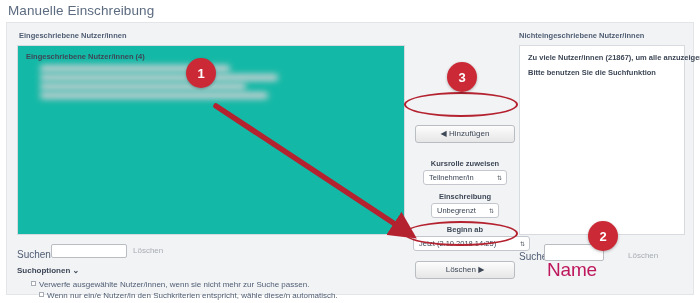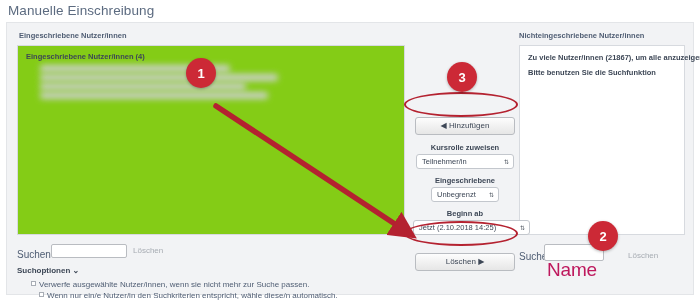--- a/index.html
+++ b/index.html
@@ -43,21 +43,21 @@
     white-space: nowrap;
   }
   #heading-enrolled  { left: 12px;  top: 8px; }
   #heading-potential { left: 512px; top: 8px; }
 
   
   #enrolled-box {
     position: absolute;
     left: 10px; top: 22px;
     width: 388px; height: 190px;
-    background: #84cc16;
+    background: #14b8a6;
     border: 1px solid #d7dadf;
   }
   #enrolled-group-label {
     position: absolute;
     left: 8px; top: 6px;
     font-size: 7.5px;
     font-weight: bold;
     color: #3d4756;
     white-space: nowrap;
   }
@@ -96,21 +96,21 @@
 
   
   #center-col {
     position: absolute;
     left: 406px; top: 86px;
     width: 104px;
   }
   .transfer-btn {
     display: block;
     width: 100px;
-    margin: 8px auto;
+    margin: 16px auto;
     padding: 3px 0 4px 0;
     text-align: center;
     font-size: 8px;
     color: #3d4756;
     background: linear-gradient(#fdfdfd, #e6e6e6);
     border: 1px solid #b9bcc1;
     border-radius: 3px;
     cursor: pointer;
     white-space: nowrap;
   }
@@ -137,21 +137,21 @@
     text-align: left;
   }
   .mini-select .arrows {
     position: absolute;
     right: 4px; top: 50%;
     transform: translateY(-50%);
     font-size: 6px;
     line-height: 6px;
     color: #555c66;
   }
-  #sel-role     { width: 98px; }
+  #sel-role     { width: 84px; }
   #sel-duration { width: 68px; }
   #sel-start    { width: 117px; }
 
   
   #remove-btn-wrap {
     position: absolute;
     left: 406px; top: 222px;
     width: 104px;
   }
 
@@ -297,21 +297,21 @@
 
     <div id="center-col">
       <div class="transfer-btn">◀ Hinzufügen</div>
 
       <div class="field-label">Kursrolle zuweisen</div>
       <div class="mini-select" id="sel-role">
         <span>Teilnehmer/in</span>
         <span class="arrows">⇅</span>
       </div>
 
-      <div class="field-label">Eingeschriebene</div>
+      <div class="field-label">Einschreibung</div>
       <div class="mini-select" id="sel-duration">
         <span>Unbegrenzt</span>
         <span class="arrows">⇅</span>
       </div>
 
       <div class="field-label">Beginn ab</div>
       <div class="mini-select" id="sel-start">
         <span>Jetzt (2.10.2018 14:25)</span>
         <span class="arrows">⇅</span>
       </div>

